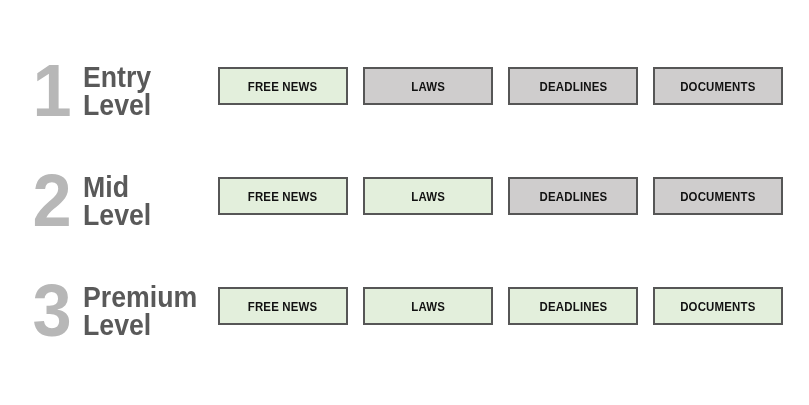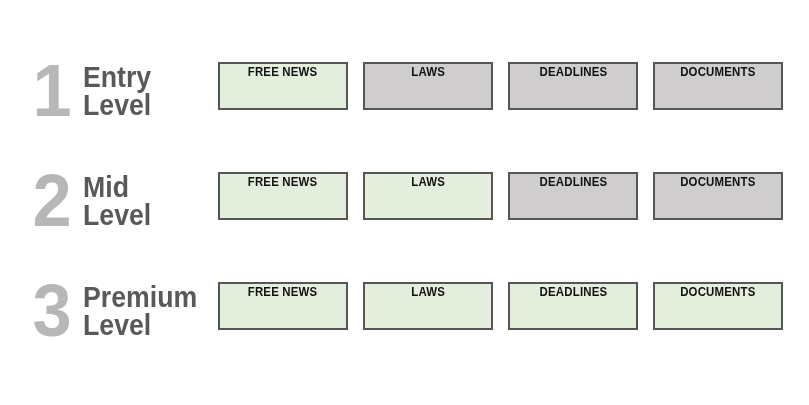--- a/index.html
+++ b/index.html
@@ -56,24 +56,25 @@
     font-size: 29px;
     font-weight: bold;
     line-height: 28px;
     color: var(--label-color);
     white-space: nowrap;
     transform: scaleX(0.92);
     transform-origin: left center;
   }
   .feature-box {
     width: 130px;
-    height: 48px;
+    height: 38px;
     flex: 0 0 130px;
     border: 2px solid var(--box-border);
     display: flex;
+    align-items: center;
     justify-content: center;
     margin-right: 15px;
   }
   .feature-box.included { background: var(--included-fill); }
   .feature-box.excluded { background: var(--excluded-fill); }
   .feature-label {
     font-size: 13px;
     font-weight: bold;
     color: var(--box-text);
     letter-spacing: 0.2px;

